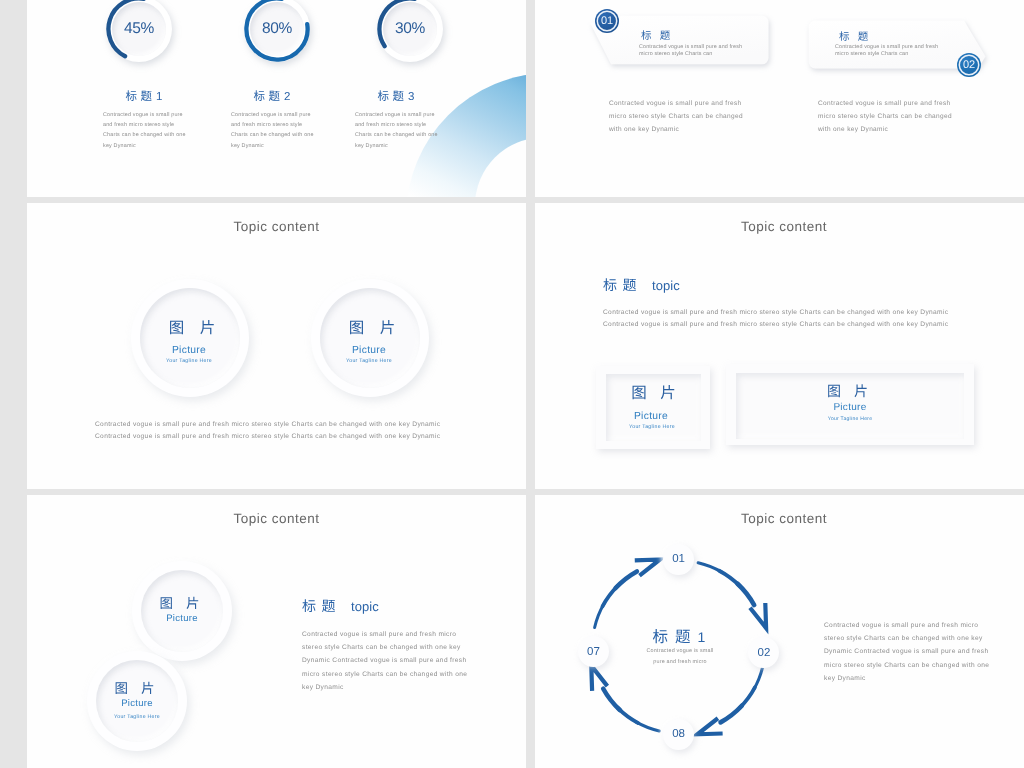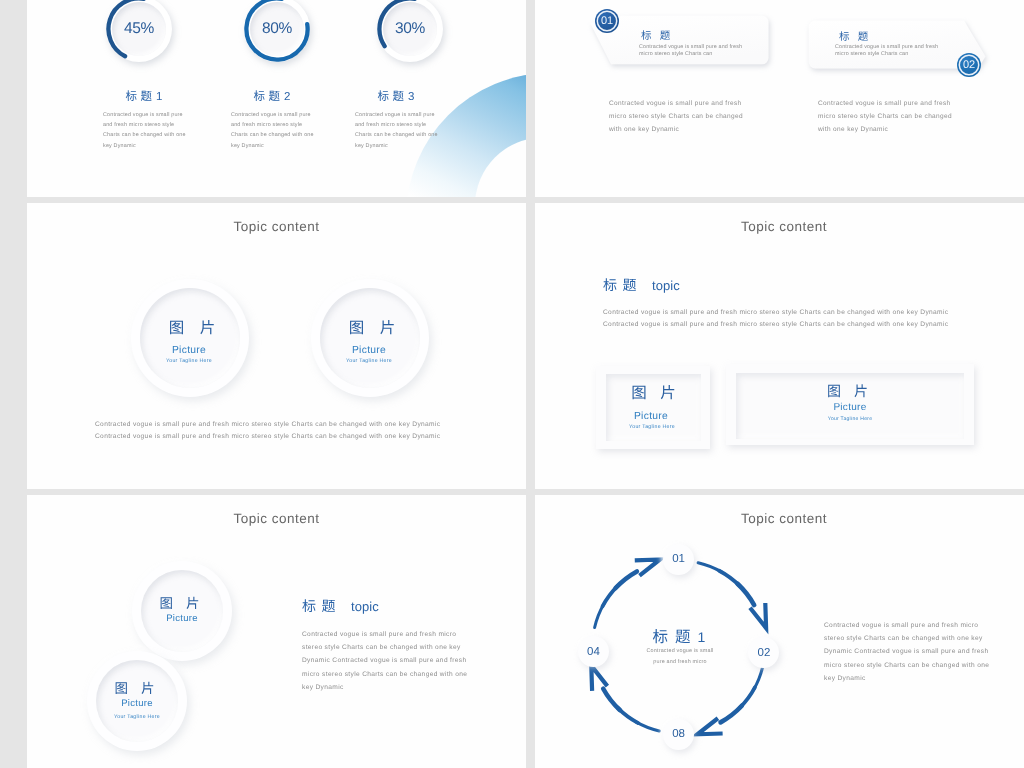--- a/index.html
+++ b/index.html
@@ -275,21 +275,21 @@
   <div class="cnode" style="left:128.1px;top:48.9px">
         <span>01</span>
       </div>
   <div class="cnode" style="left:213.4px;top:142.0px">
         <span>02</span>
       </div>
   <div class="cnode" style="left:128.1px;top:223.9px">
         <span>08</span>
       </div>
   <div class="cnode" style="left:43.0px;top:141.2px">
-        <span>04</span>
+        <span>07</span>
       </div>
 
   <div class="ctitle" style="left:84px;top:130px;width:120px"><span class="cn" style="font-size:15.5px;letter-spacing:7px">标题</span><span style="font-size:14px;letter-spacing:0">1</span></div>
   <div class="cdesc" style="left:111px;top:151px;width:68px">Contracted vogue is small pure and fresh micro</div>
 
   <div class="para" style="left:289px;top:124px;width:166px;line-height:2.0">Contracted vogue is small pure and fresh micro stereo style Charts can be changed with one key Dynamic Contracted vogue is small pure and fresh micro stereo style Charts can be changed with one key Dynamic</div>
 </div>
 
 </div>
 

